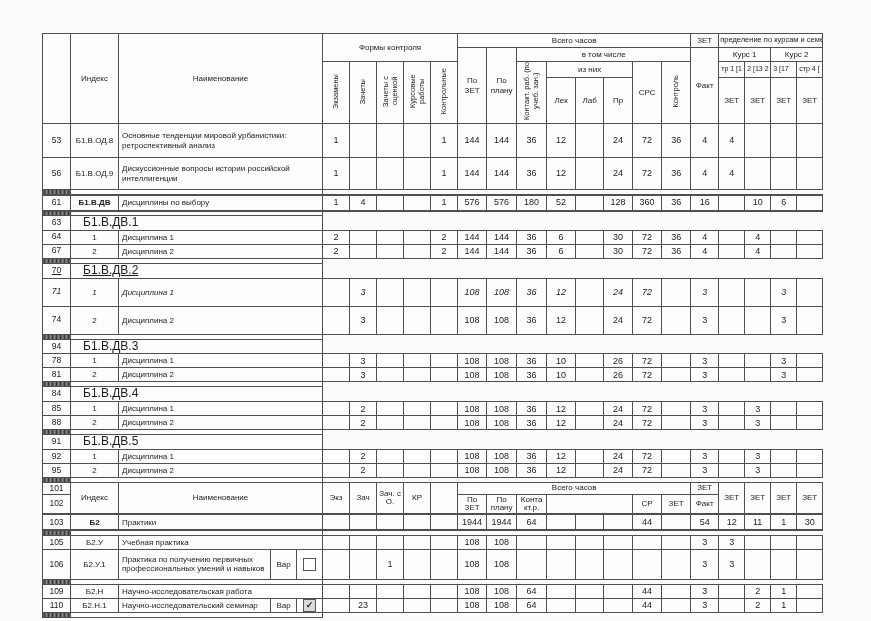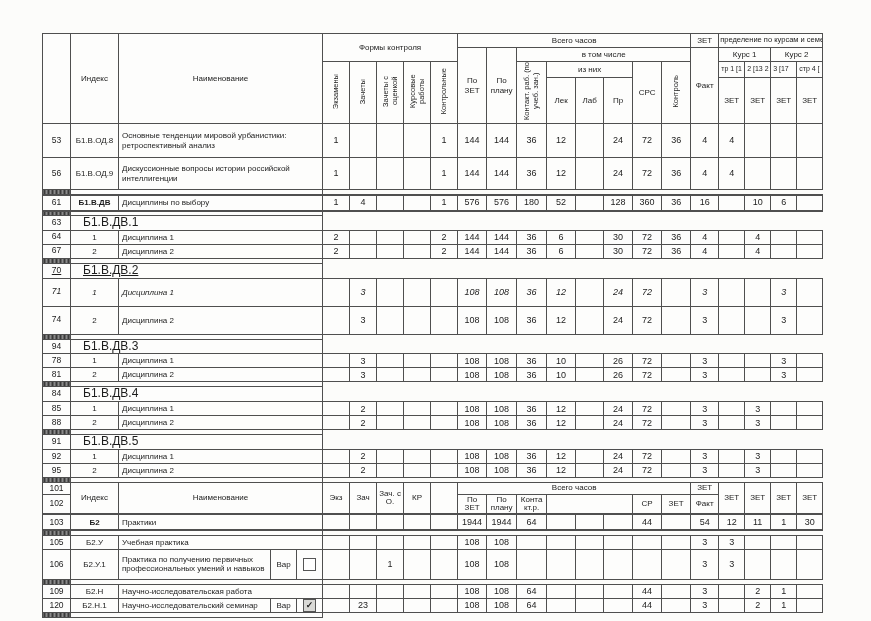--- a/index.html
+++ b/index.html
@@ -587,21 +587,21 @@
           <td class="val"></td>
           <td class="val">44</td>
           <td class="val"></td>
           <td class="val">3</td>
           <td class="val"></td>
           <td class="val">2</td>
           <td class="val">1</td>
           <td class="val"></td>
         </tr>
         <tr style="height: 14px;">
-          <td class="num">120</td>
+          <td class="num">110</td>
           <td class="idx">Б2.Н.1</td>
           <td class="name">Научно-исследовательский семинар</td>
           <td class="varcell">Вар</td>
           <td class="chkcell"><span class="chk checked">✓</span></td>
           <td class="val"></td>
           <td class="val">23</td>
           <td class="val"></td>
           <td class="val"></td>
           <td class="val"></td>
           <td class="val">108</td>

